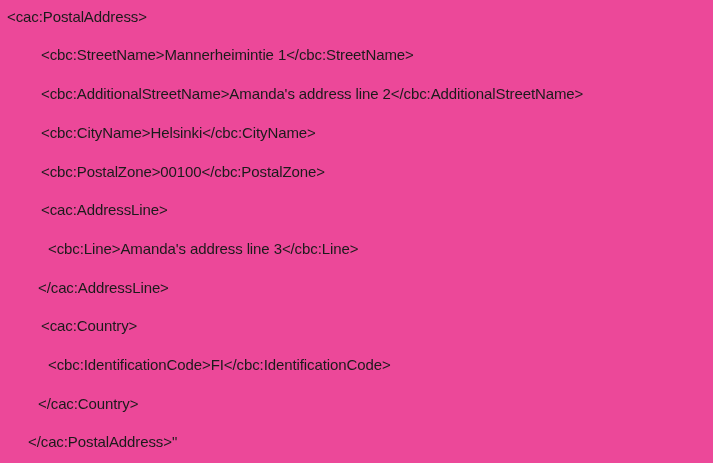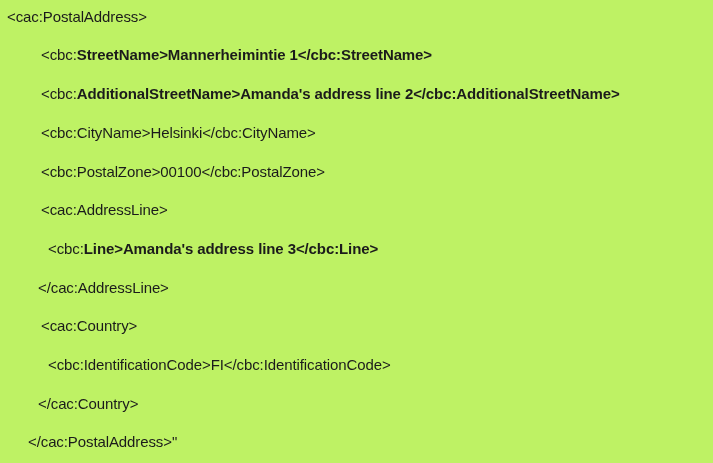--- a/index.html
+++ b/index.html
@@ -30,31 +30,31 @@
     line-height: 26px;
     font-size: 15px;
     letter-spacing: -0.1px;
     white-space: pre;
     color: #1b1b1b;
   }
   .seg {
     white-space: pre;
   }
   .seg.bold {
-    font-weight: bold;
+    font-weight: normal;
     text-align: center;
   }
   .seg.regular {
     font-weight: normal;
   }
 </style>
 </head>
 <body>
 
-<div id="xml-snippet" style="background: #bef264;">
+<div id="xml-snippet" style="background: #ec4899;">
     <div class="code-line" style="top: 4px; padding-left: 7px; color: rgb(27, 27, 27); font-size: 15px;"><span class="seg regular">&lt;cac:PostalAddress&gt;</span></div>
     <div class="code-line" style="top: 42px; padding-left: 41px; color: rgb(27, 27, 27); font-size: 15px;"><span class="seg regular">&lt;cbc:</span><span class="seg bold">StreetName&gt;Mannerheimintie 1&lt;/cbc:StreetName&gt;</span></div>
     <div class="code-line" style="top: 81px; padding-left: 41px; color: rgb(27, 27, 27); font-size: 15px;"><span class="seg regular">&lt;cbc:</span><span class="seg bold">AdditionalStreetName&gt;Amanda's address line 2&lt;/cbc:AdditionalStreetName&gt;</span></div>
     <div class="code-line" style="top: 120px; padding-left: 41px; color: rgb(27, 27, 27); font-size: 15px;"><span class="seg regular">&lt;cbc:CityName&gt;Helsinki&lt;/cbc:CityName&gt;</span></div>
     <div class="code-line" style="top: 159px; padding-left: 41px; color: rgb(27, 27, 27); font-size: 15px;"><span class="seg regular">&lt;cbc:PostalZone&gt;00100&lt;/cbc:PostalZone&gt;</span></div>
     <div class="code-line" style="top: 197px; padding-left: 41px; color: rgb(27, 27, 27); font-size: 15px;"><span class="seg regular">&lt;cac:AddressLine&gt;</span></div>
     <div class="code-line" style="top: 236px; padding-left: 48px; color: rgb(27, 27, 27); font-size: 15px;"><span class="seg regular">&lt;cbc:</span><span class="seg bold">Line&gt;Amanda's address line 3&lt;/cbc:Line&gt;</span></div>
     <div class="code-line" style="top: 275px; padding-left: 38px; color: rgb(27, 27, 27); font-size: 15px;"><span class="seg regular">&lt;/cac:AddressLine&gt;</span></div>
     <div class="code-line" style="top: 313px; padding-left: 41px; color: rgb(27, 27, 27); font-size: 15px;"><span class="seg regular">&lt;cac:Country&gt;</span></div>
     <div class="code-line" style="top: 352px; padding-left: 48px; color: rgb(27, 27, 27); font-size: 15px;"><span class="seg regular">&lt;cbc:IdentificationCode&gt;FI&lt;/cbc:IdentificationCode&gt;</span></div>

